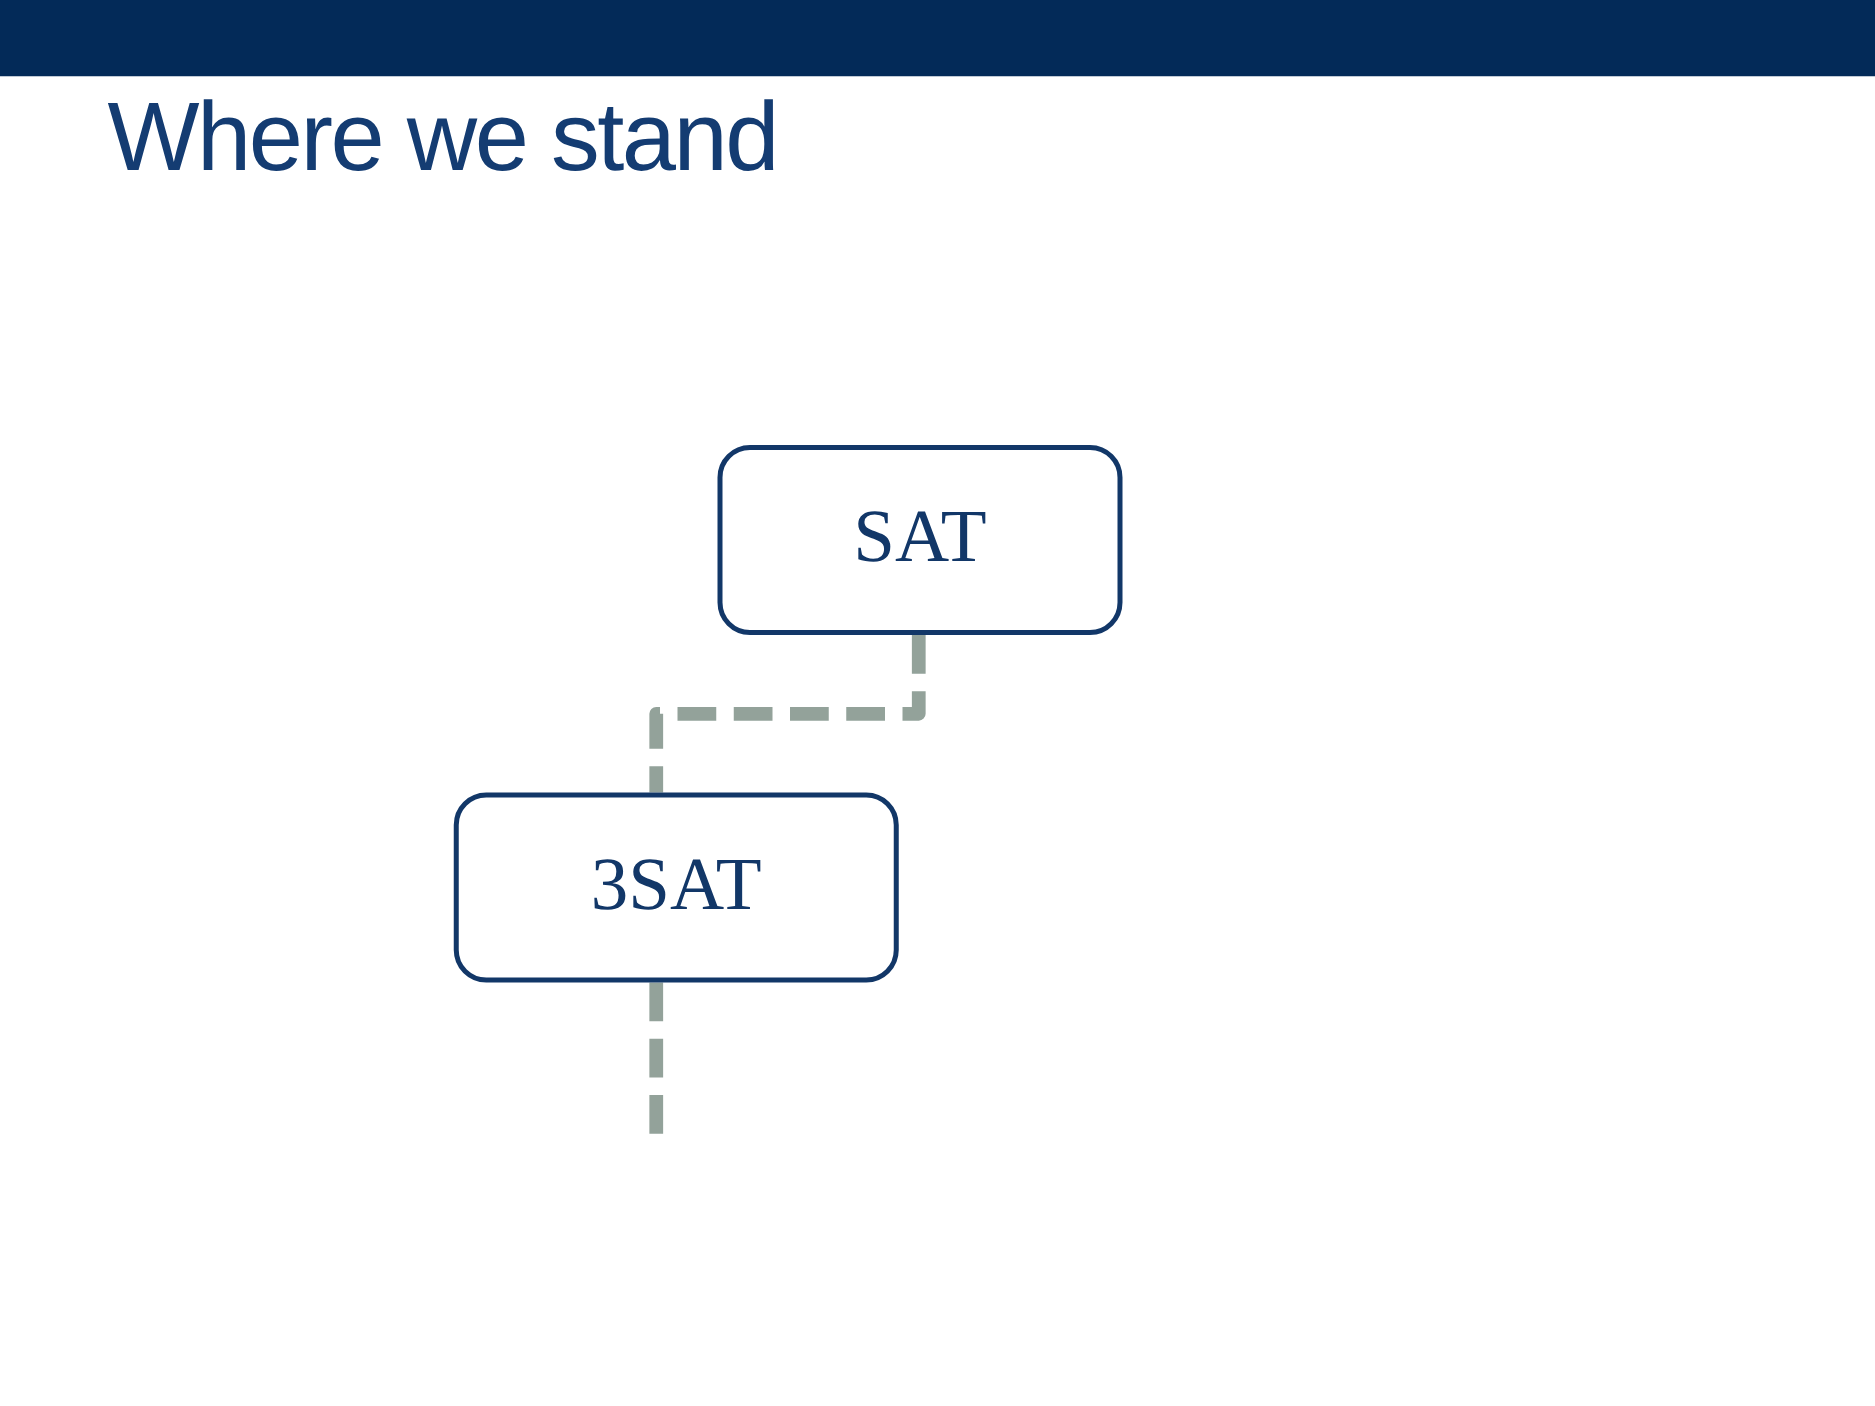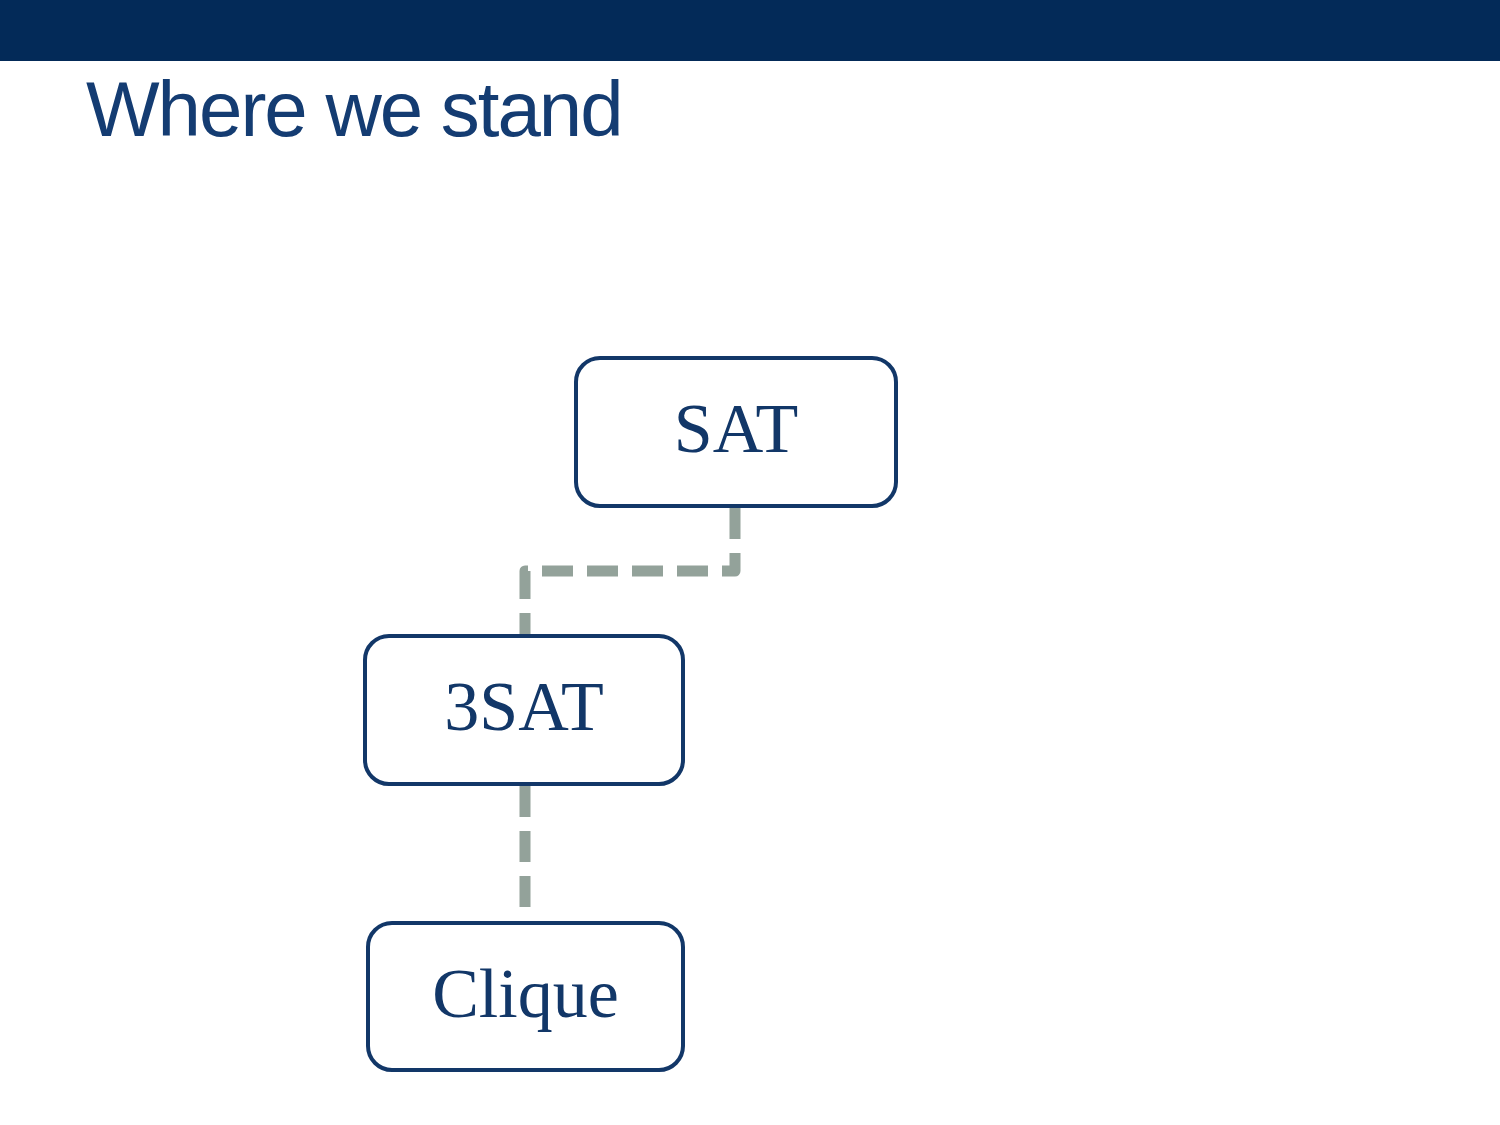--- a/index.html
+++ b/index.html
@@ -59,28 +59,28 @@
     box-sizing: border-box;
     border: 4px solid var(--node_border, #123768);
     border-radius: 26px;
     background: #ffffff;
     display: flex;
     align-items: center;
     justify-content: center;
   }
   .node .node-label {
     font-family: "Liberation Serif", serif;
-    font-size: 70px;
+    font-size: 60px;
     line-height: 1;
     color: var(--node_text, #123768);
     white-space: nowrap;
     padding-bottom: 6px;
   }
   .node-sat    { left: 574px; top: 356px; width: 324px; height: 152px; }
-  .node-3sat   { left: 363px; top: 634px; width: 322px; height: 152px; }
+  .node-3sat   { left: 363px; top: 634px; width: 356px; height: 152px; }
   .node-clique { left: 366px; top: 921px; width: 319px; height: 151px; }
 </style>
 </head>
 <body>
 
 <div class="slide">
 
   <div class="header-bar"></div>
 
   <h1 class="title">Where we stand</h1>
@@ -91,17 +91,14 @@
   </svg>
 
   <div class="node node-sat">
     <span class="node-label">SAT</span>
   </div>
 
   <div class="node node-3sat">
     <span class="node-label">3SAT</span>
   </div>
 
-  <div class="node node-clique">
-    <span class="node-label">Clique</span>
-  </div>
 
 </div>
 
 </body></html>

